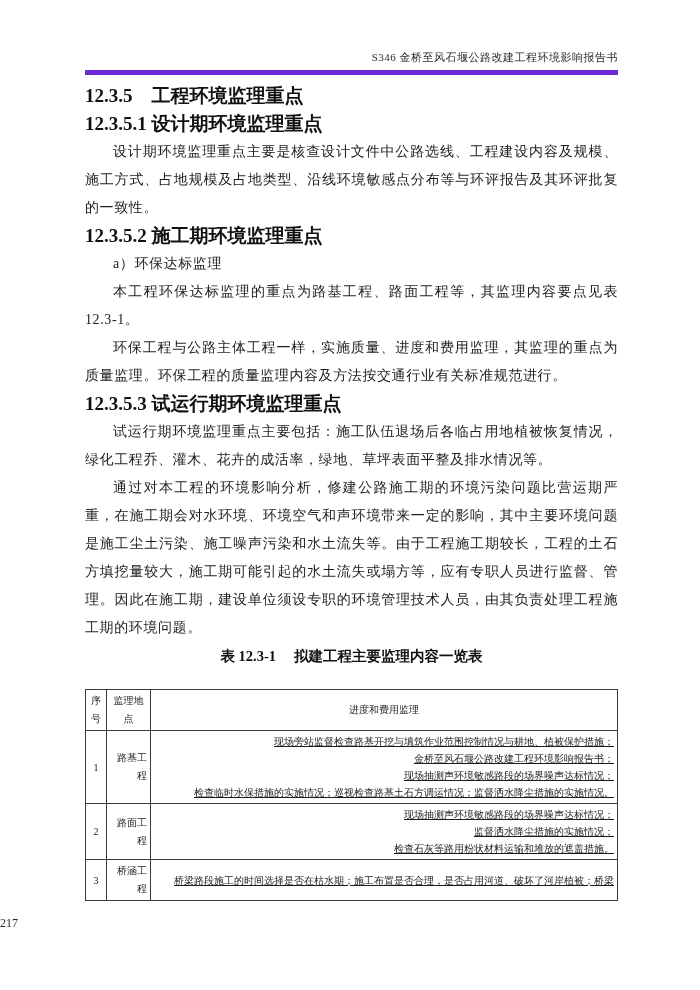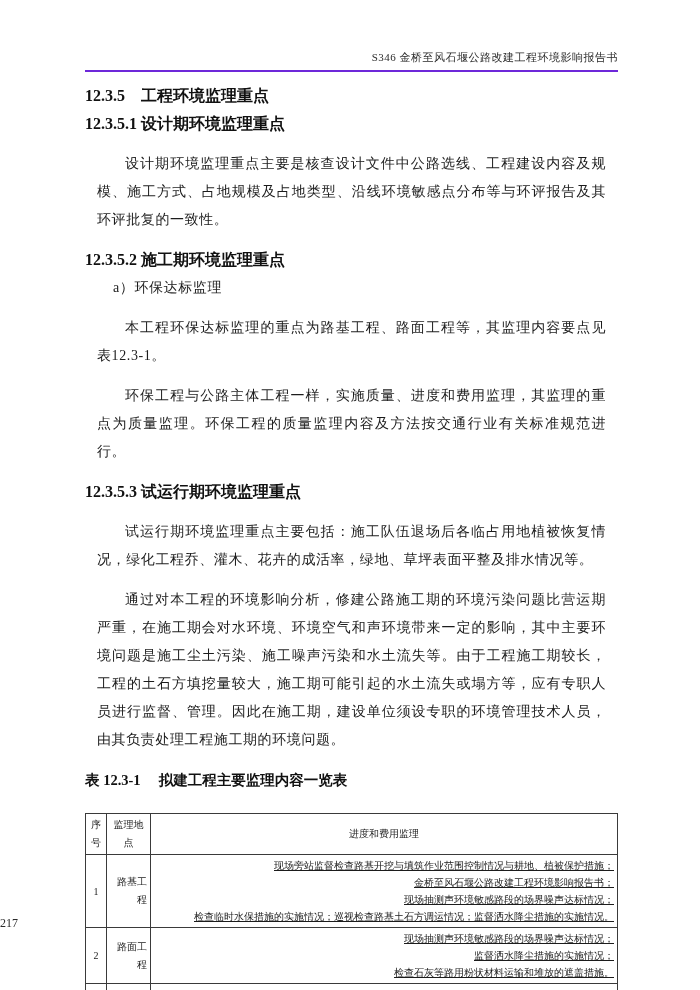--- a/index.html
+++ b/index.html
@@ -20,53 +20,54 @@
   .page-header {
     position: absolute;
     left: 85px;
     width: 533px;
     top: 50px;
     text-align: right;
     font-size: 11px;
     letter-spacing: 0.5px;
     color: #2a2a2a;
     padding-bottom: 5px;
-    border-bottom: 2px solid #6d28d9;
+    border-bottom: 5px solid #6d28d9;
   }
   
   .main {
     position: absolute;
     left: 85px;
     width: 533px;
     top: 82px;
     font-size: 14px;
     line-height: 28px;
   }
   .h2, .h3 {
     margin: 0;
-    font-size: 16px;
+    font-size: 19px;
     line-height: 28px;
     font-weight: bold;
     color: #111;
   }
   .para {
-    margin: 12px;
+    margin: 0;
     text-indent: 2em;
     text-align: justify;
     letter-spacing: 0.6px;
     color: #1c1c1c;
   }
   .list-label {
     margin: 0;
     text-indent: 2em;
     letter-spacing: 0.6px;
   }
   
   .table-title {
     margin: 0;
+    text-align: center;
     font-weight: bold;
     font-size: 14.5px;
     line-height: 28px;
     color: #111;
   }
   table.sup-table {
     width: 100%;
     border-collapse: collapse;
     margin-top: 19px;
     font-size: 10px;

